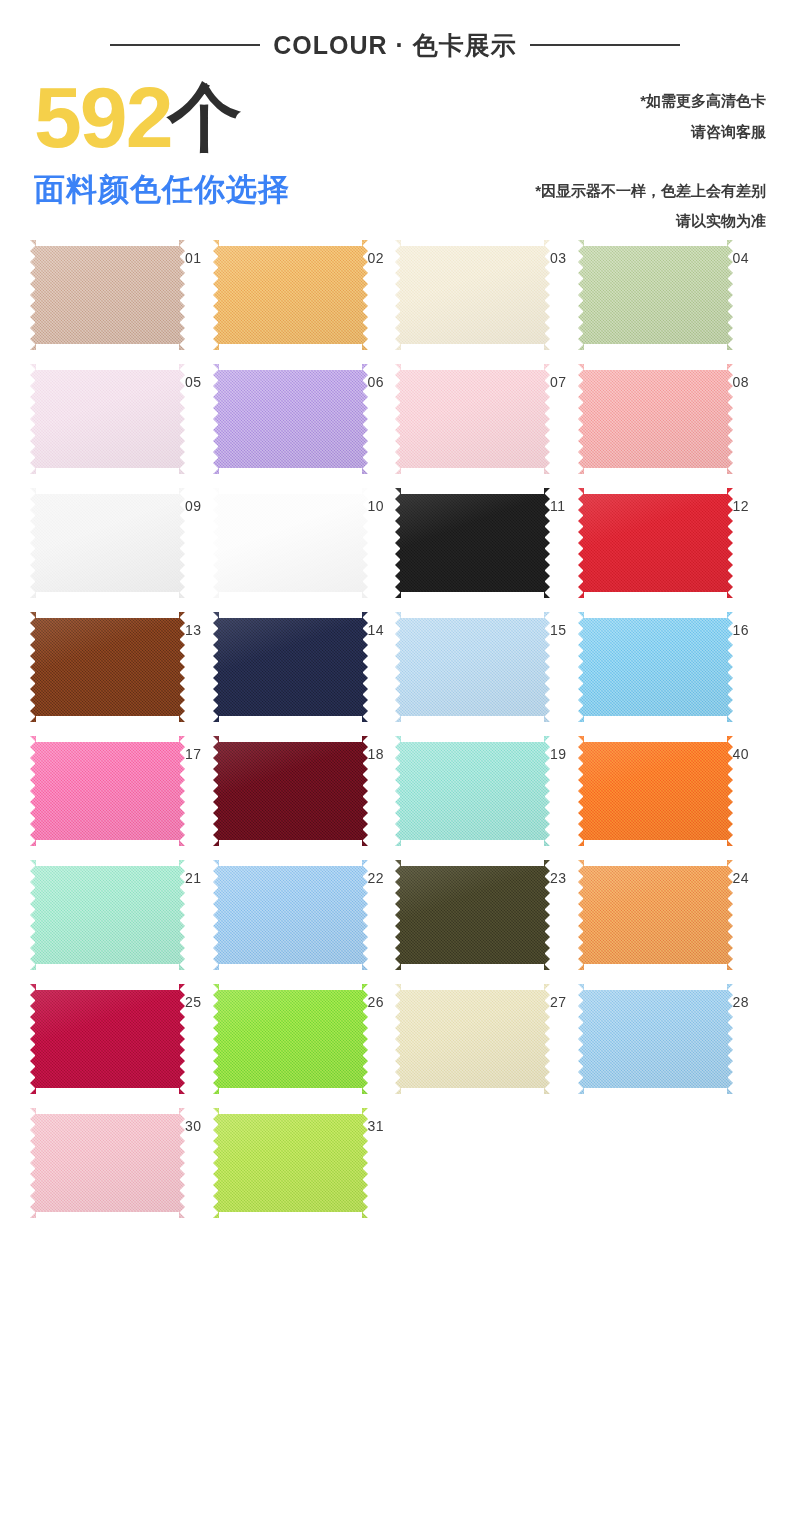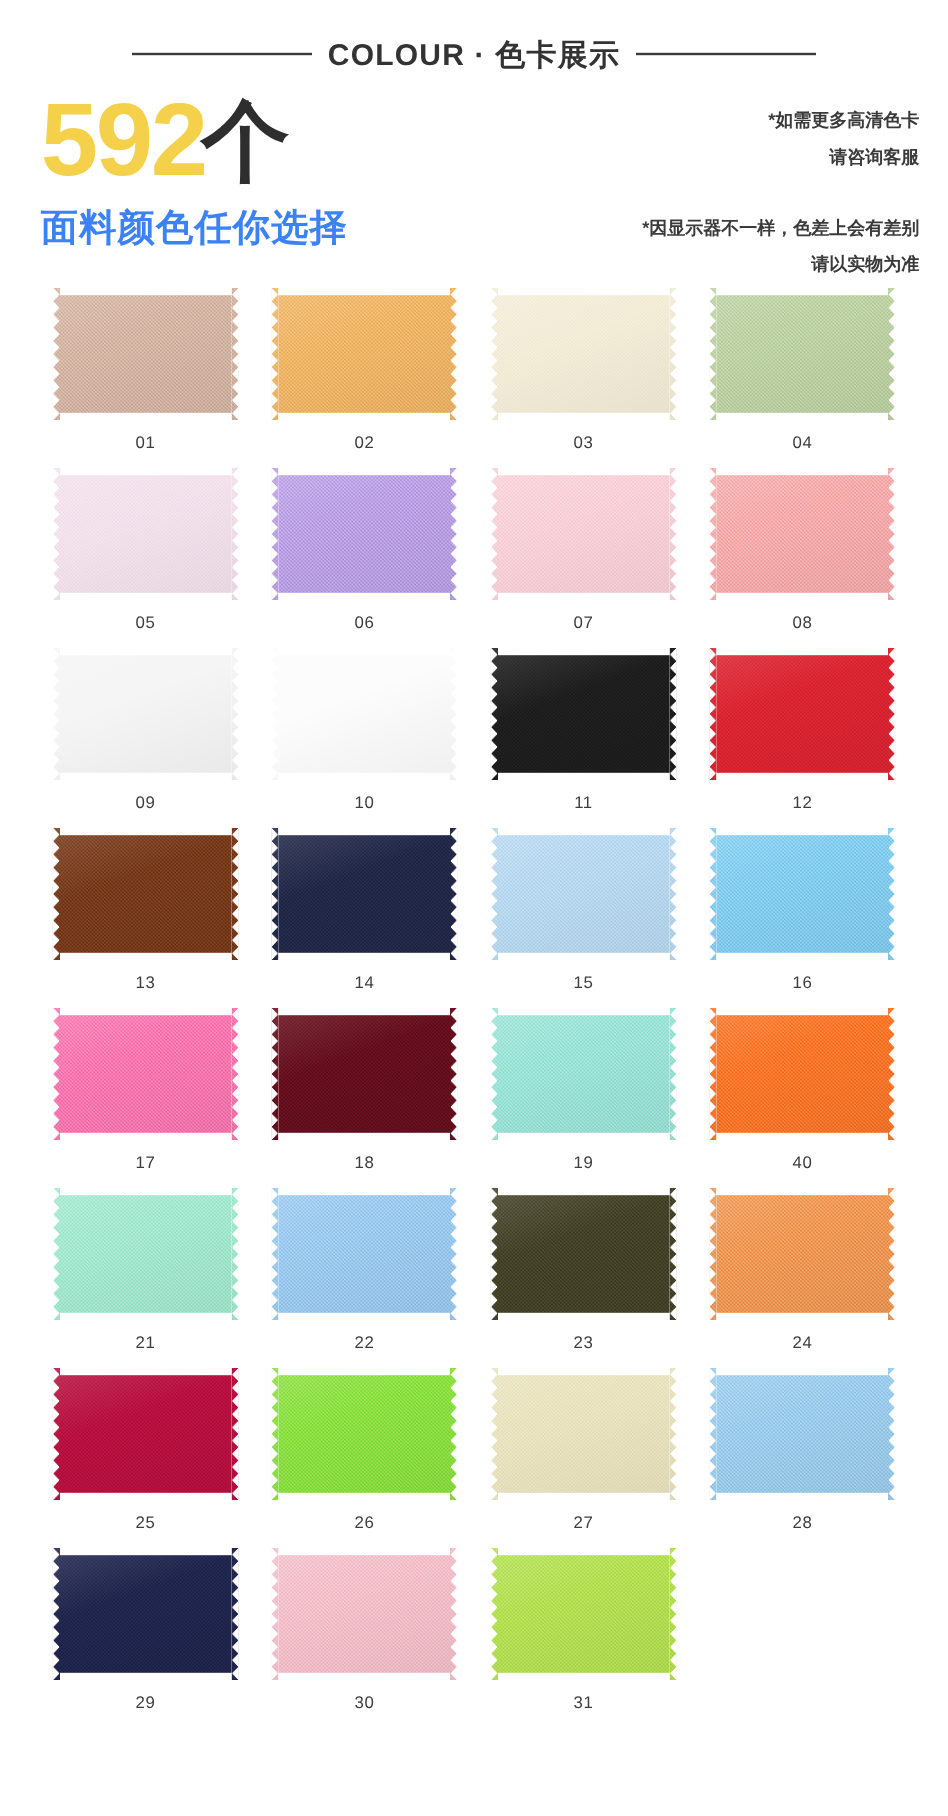--- a/index.html
+++ b/index.html
@@ -84,22 +84,21 @@
 
   
   .grid {
     padding: 8px 30px 0 30px;
     display: grid;
     grid-template-columns: repeat(4, 1fr);
     row-gap: 14px;
   }
   .cell {
     display: flex;
-    flex-direction: column;
-    align-items: center;
+    align-items: flex-start;
   }
   .swatch-wrap {
     position: relative;
     width: 155px;
     height: 110px;
   }
   
   .swatch {
     position: absolute;
     inset: 0;
@@ -415,29 +414,20 @@
         <div class="swatch-wrap">
           <div class="swatch" style="background: rgb(143, 198, 234);">
             <div class="weave"></div>
             <div class="shade"></div>
           </div>
         </div>
         <div class="swatch-label">28</div>
       </div>
       <div class="cell">
         <div class="swatch-wrap">
-          <div class="swatch" style="background: rgb(28, 33, 69);">
-            <div class="weave"></div>
-            <div class="shade"></div>
-          </div>
-        </div>
-        <div class="swatch-label">29</div>
-      </div>
-      <div class="cell">
-        <div class="swatch-wrap">
           <div class="swatch" style="background: rgb(242, 183, 195);">
             <div class="weave"></div>
             <div class="shade"></div>
           </div>
         </div>
         <div class="swatch-label">30</div>
       </div>
       <div class="cell">
         <div class="swatch-wrap">
           <div class="swatch" style="background: rgb(170, 220, 74);">

